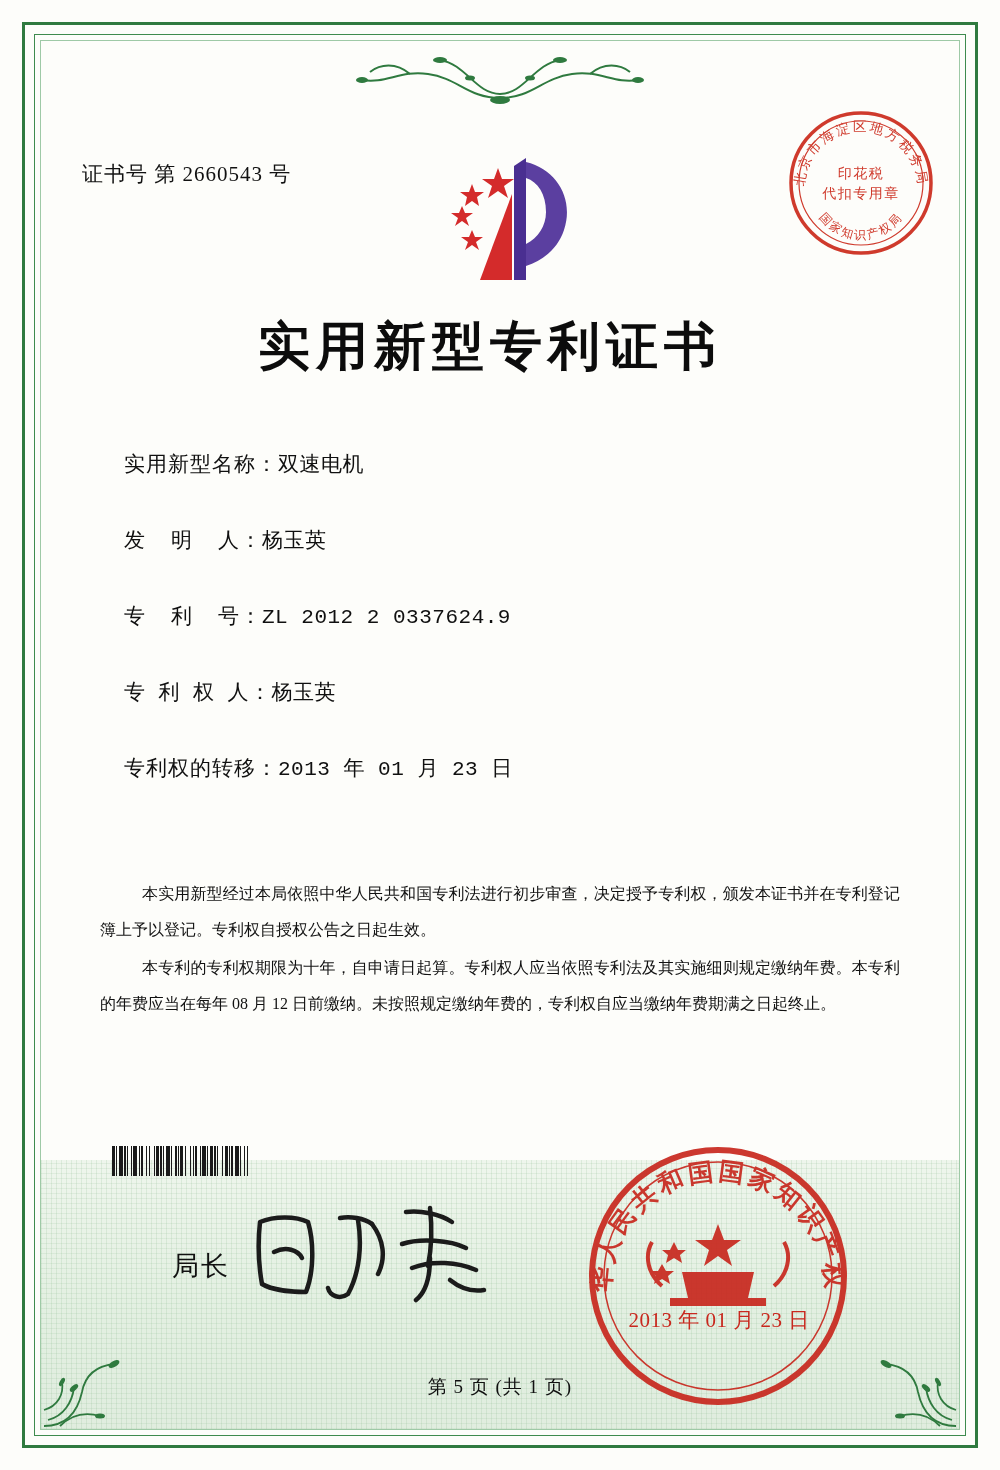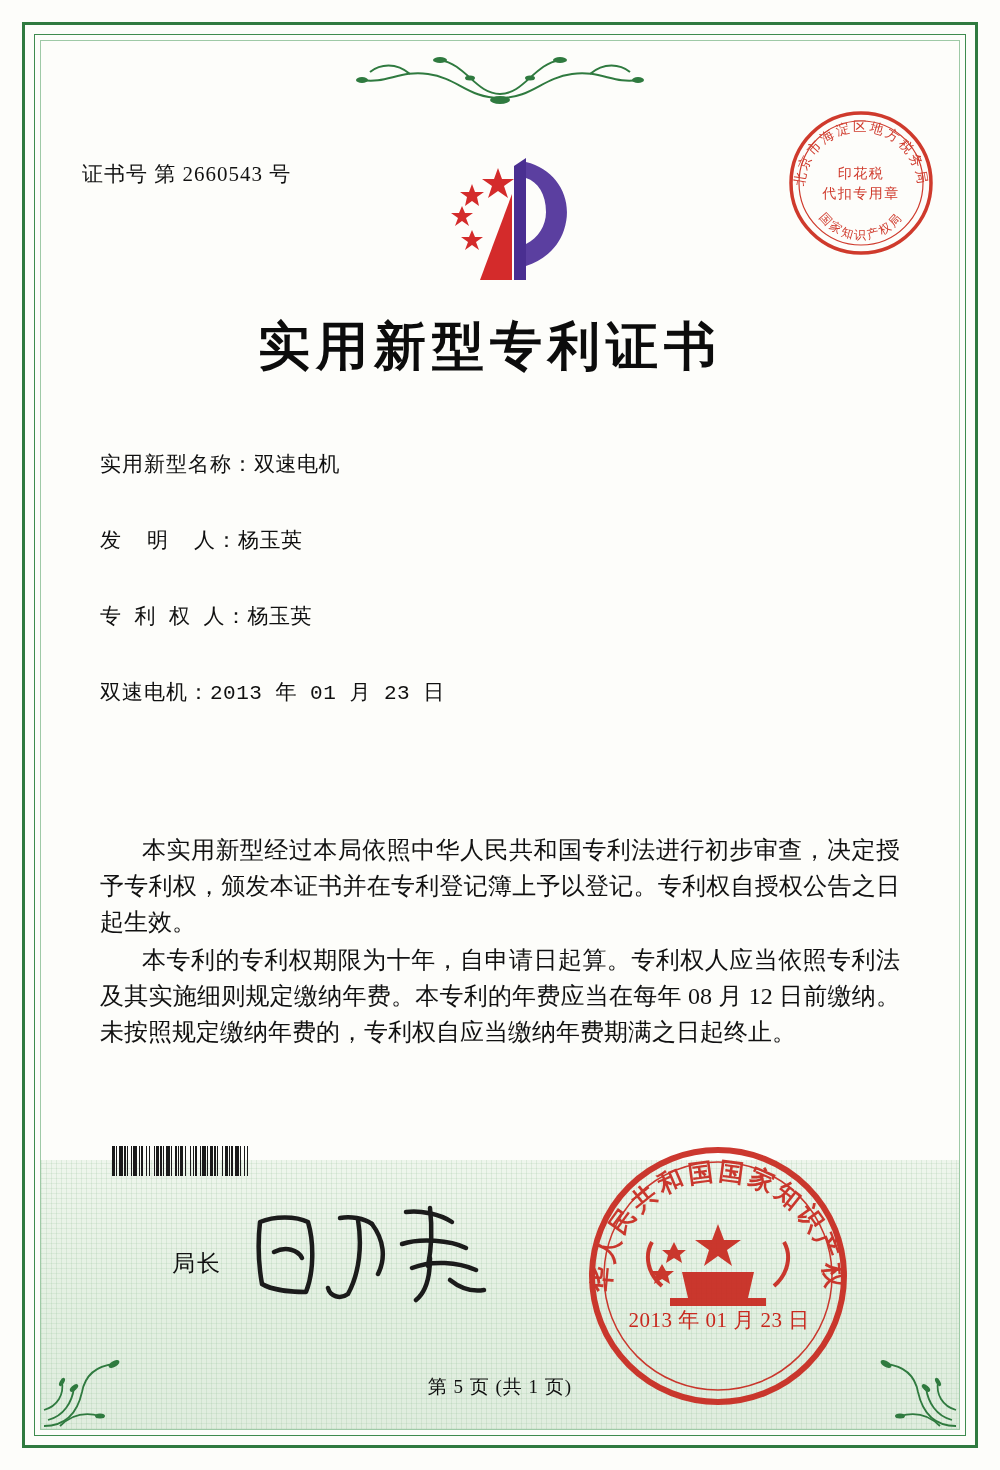--- a/index.html
+++ b/index.html
@@ -123,33 +123,34 @@
   .field-row {
     display: flex;
     align-items: baseline;
     height: 76px;
     font-size: 21px;
     color: #101010;
   }
   .field-label {
     white-space: pre;
     letter-spacing: 1px;
+    margin-left: 24px;
   }
   .field-value {
     letter-spacing: 0.5px;
     font-family: Liberation Mono, monospace;
   }
 
   
   .body-text {
     position: absolute;
     left: 100px;
-    top: 832px;
+    top: 876px;
     width: 800px;
-    font-size: 24px;
+    font-size: 16px;
     line-height: 36px;
     color: #111;
     text-align: justify;
   }
   .body-text p {
     margin: 0 0 2px 0;
     text-indent: 42px;
   }
 
   
@@ -166,21 +167,21 @@
     display: block;
     background: #1a1a1a;
     height: 100%;
   }
 
   
   .director-label {
     position: absolute;
     left: 172px;
     top: 1248px;
-    font-size: 23px;
+    font-size: 27px;
     letter-spacing: 2px;
     color: #111;
   }
   .signature {
     position: absolute;
     left: 244px;
     top: 1196px;
     width: 260px;
     height: 110px;
   }
@@ -312,25 +313,29 @@
   <div class="fields">
     <div class="field-row">
       <span class="field-label">实用新型名称：</span>
       <span class="field-value">双速电机</span>
     </div>
     <div class="field-row">
       <span class="field-label">发    明    人：</span>
       <span class="field-value">杨玉英</span>
     </div>
     <div class="field-row">
+      <span class="field-label">专    利    号：</span>
+      <span class="field-value">ZL 2012 2 0337624.9</span>
+    </div>
+    <div class="field-row">
       <span class="field-label">专  利  权  人：</span>
       <span class="field-value">杨玉英</span>
     </div>
     <div class="field-row">
-      <span class="field-label">双速电机：</span>
+      <span class="field-label">专利权的转移：</span>
       <span class="field-value">2013 年 01 月 23 日</span>
     </div>
   </div>
 
   <div class="body-text">
     <p>本实用新型经过本局依照中华人民共和国专利法进行初步审查，决定授予专利权，颁发本证书并在专利登记簿上予以登记。专利权自授权公告之日起生效。</p>
     <p>本专利的专利权期限为十年，自申请日起算。专利权人应当依照专利法及其实施细则规定缴纳年费。本专利的年费应当在每年 08 月 12 日前缴纳。未按照规定缴纳年费的，专利权自应当缴纳年费期满之日起终止。</p>
   </div>
 
   <div class="barcode" id="barcode">

